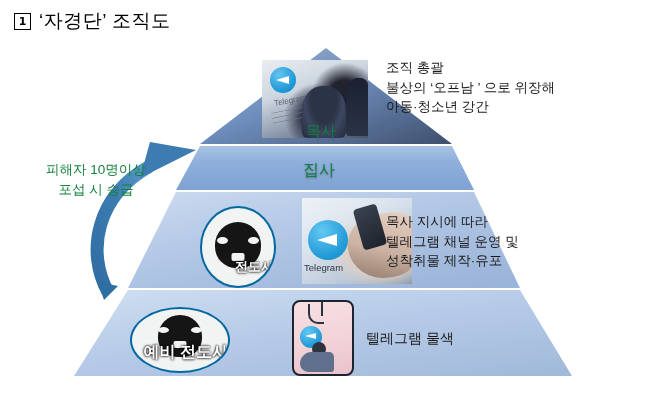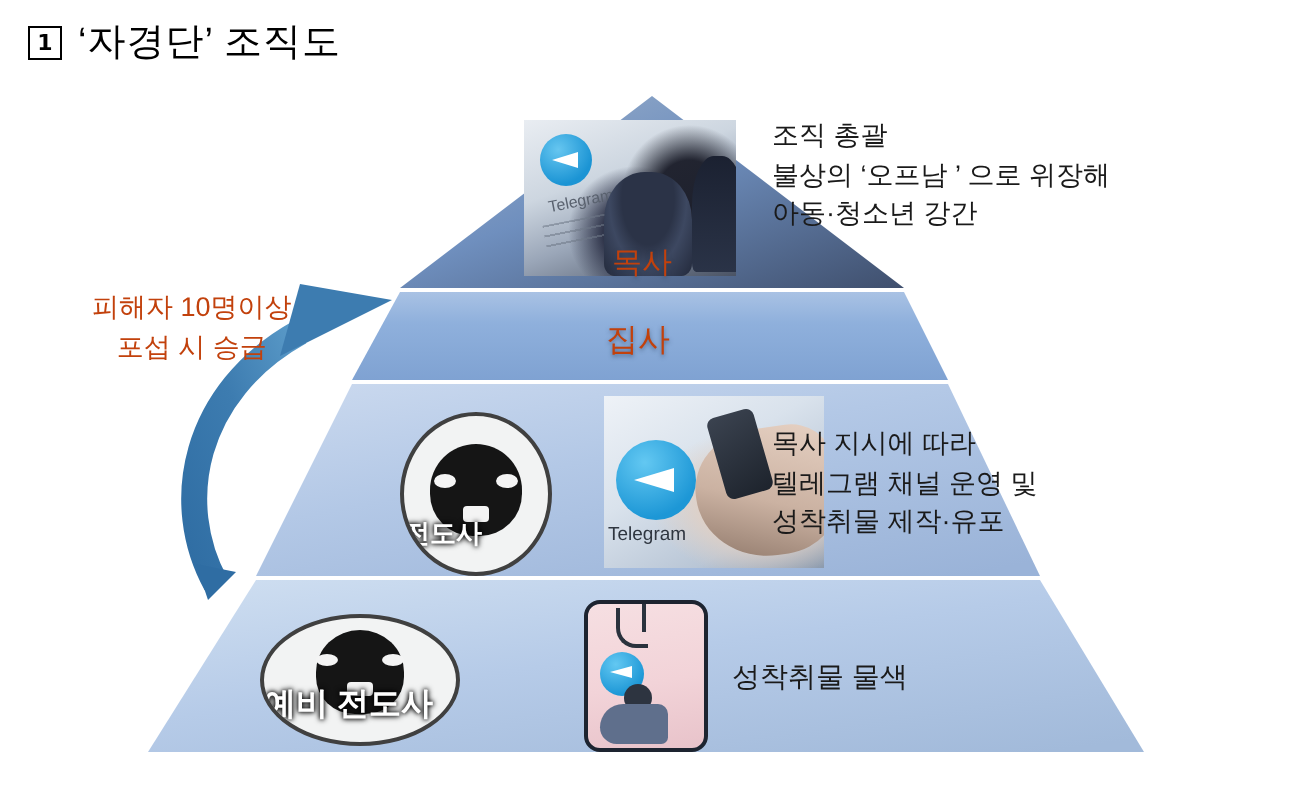--- a/index.html
+++ b/index.html
@@ -61,38 +61,38 @@
   }
   .stage svg {
     position: absolute;
     left: 0;
     top: 0;
   }
 
   
   .tier-label {
     position: absolute;
-    color: #c2410c;
+    color: #15803d;
     font-size: 15px;
     text-shadow: 0 1px 2px rgba(40,60,90,0.55);
     white-space: nowrap;
     font-family: Liberation Serif, serif;
   }
   .tier-label.t1 { left: 306px; top: 122px; font-size: 15px; }
   .tier-label.t2 { left: 303px; top: 160px; font-size: 16px; }
 
   
   .badge {
     position: absolute;
     border-radius: 50%;
     background: #f2f3f3;
-    border: 2px solid #404040;
+    border: 2px solid #0369a1;
     display: flex;
     align-items: flex-end;
-    justify-content: flex-start;
+    justify-content: flex-end;
     overflow: hidden;
   }
   .badge .face {
     position: absolute;
     left: 50%;
     transform: translateX(-50%);
     background: #151515;
   }
   .badge .eye {
     position: absolute;
@@ -145,24 +145,24 @@
     font-family: "Liberation Sans", sans-serif;
   }
   .annot-top    { left: 386px; top: 58px; }
   .annot-middle { left: 386px; top: 212px; }
   .annot-bottom { left: 366px; top: 328px; font-size: 14px; }
 
   
   .annot-left {
     position: absolute;
     left: 46px;
-    top: 144px;
+    top: 160px;
     font-size: 13.5px;
     line-height: 1.5;
-    color: #c2410c;
+    color: #15803d;
     text-align: center;
     white-space: pre-line;
     font-family: "Liberation Sans", sans-serif;
   }
 
   
   .photo {
     position: absolute;
     overflow: hidden;
   }
@@ -403,16 +403,16 @@
   </div>
 
   <div class="annot-left">피해자 10명이상
 포섭 시 승급</div>
   <div class="annot annot-top">조직 총괄
 불상의 ‘오프남 ’ 으로 위장해
 아동·청소년 강간</div>
   <div class="annot annot-middle">목사 지시에 따라
 텔레그램 채널 운영 및
 성착취물 제작·유포</div>
-  <div class="annot annot-bottom">성착취물 물색</div>
+  <div class="annot annot-bottom">텔레그램 물색</div>
 
   <div class="bottom-rule"></div>
 </div>
 
 </body></html>

